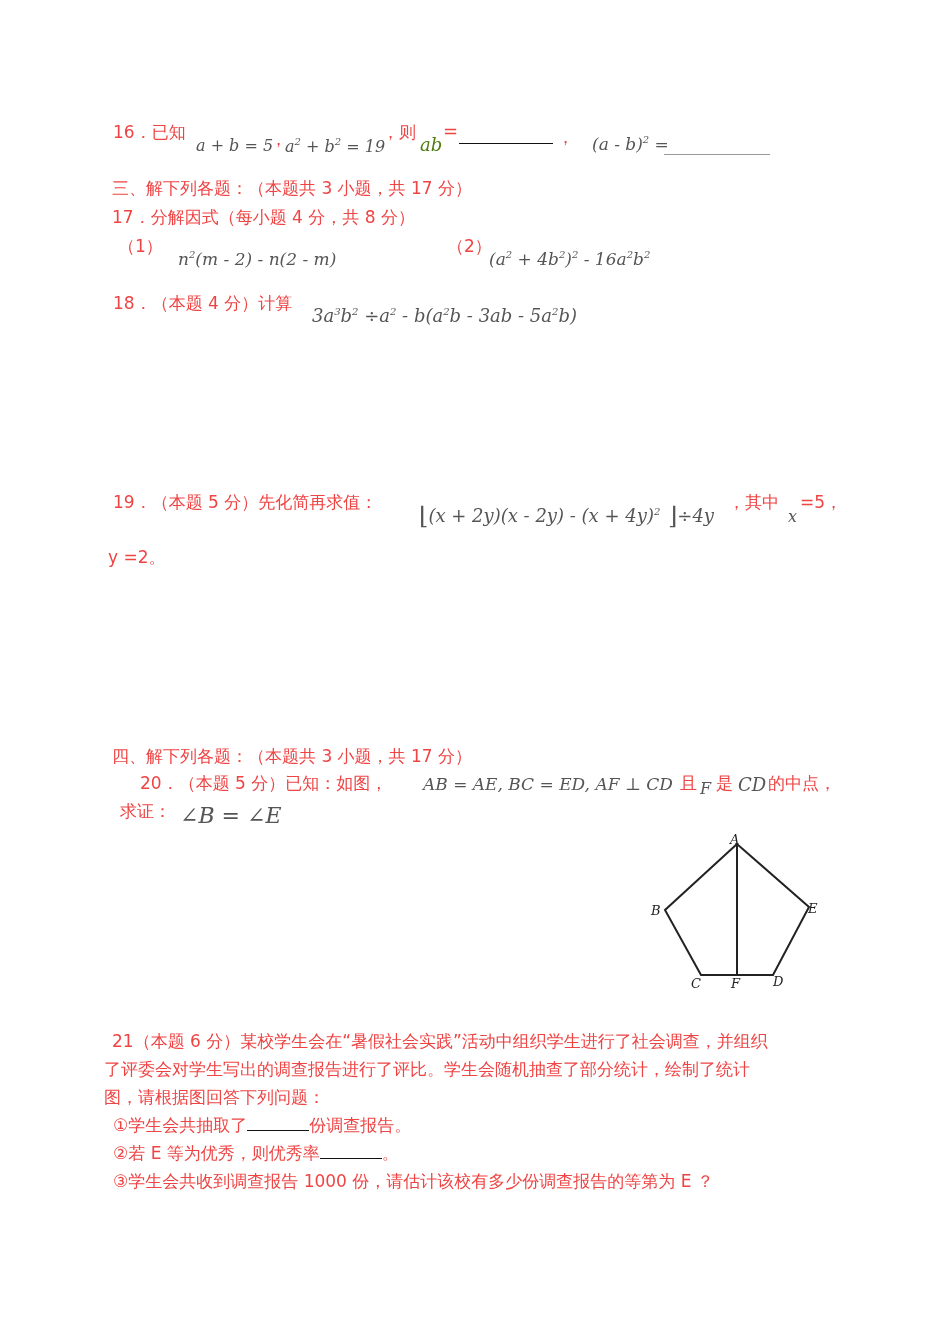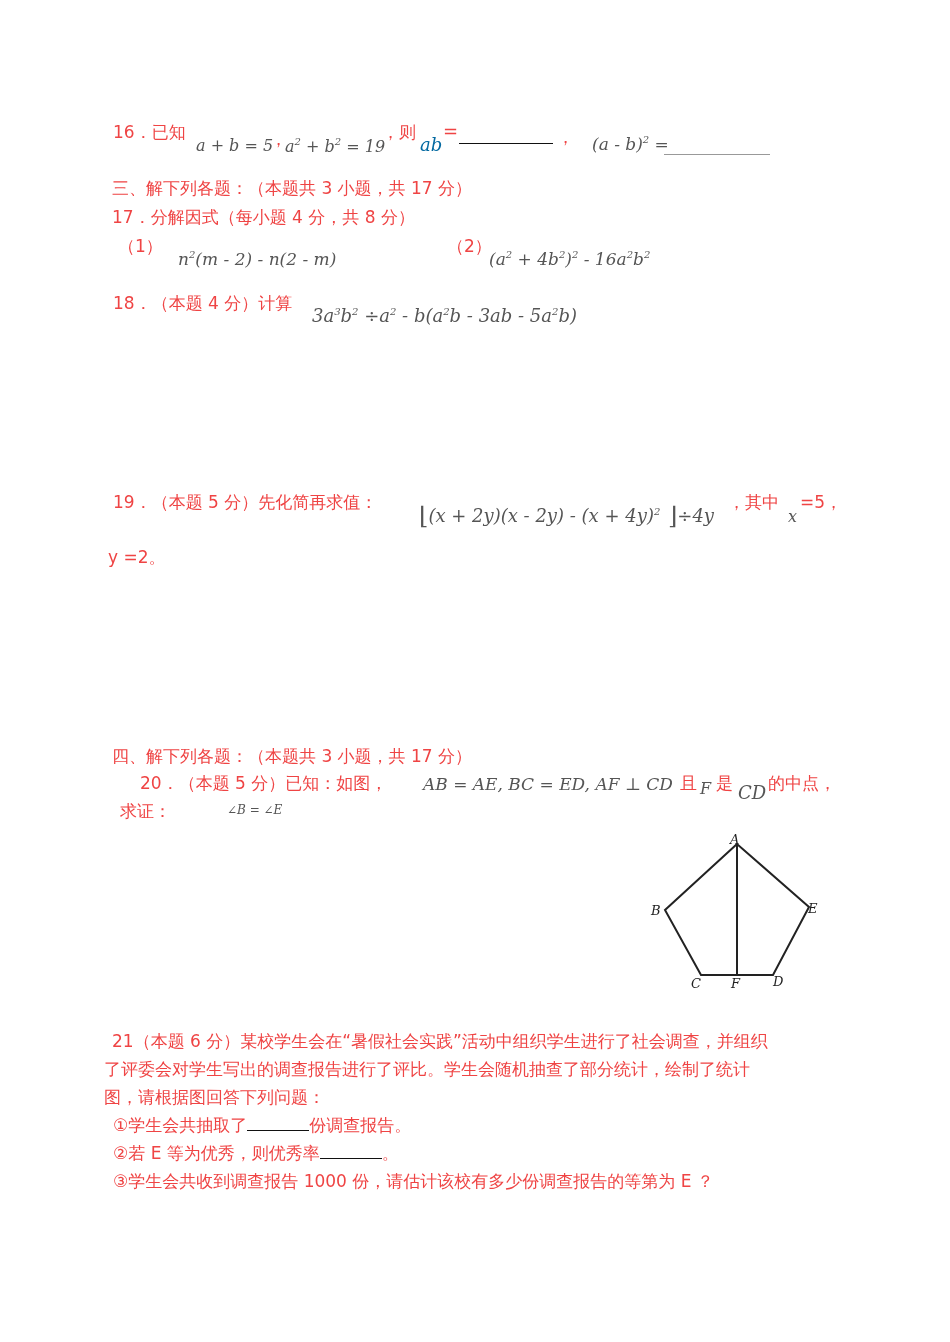--- a/index.html
+++ b/index.html
@@ -1,20 +1,20 @@
 <!DOCTYPE html>
 <html><head>
   <meta charset="utf-8">
   <style>
     html, body { margin: 0; padding: 0; background: #ffffff; }
     body { width: 950px; height: 1342px; position: relative; overflow: hidden;
            font-family: "DejaVu Sans", sans-serif; color: #111; font-size: 17px; }
     .abs { position: absolute; white-space: nowrap; }
     .cn { font-family: "DejaVu Sans", sans-serif; font-size: 17px; color: #ef4444; }
-    .m { font-family: "DejaVu Serif", serif; font-style: italic; font-size: 17px; color: #0369a1; }
+    .m { font-family: "DejaVu Serif", serif; font-style: italic; font-size: 17px; color: #4d7c0f; }
     .m.gray { color: #555; }
     .sup { font-size: 10px; vertical-align: 7px; }
     .blank { display: inline-block; border-bottom: 1.5px solid #111; height: 14px; vertical-align: baseline; }
     .blank.gray { border-bottom-color: #999; }
     .bracket { font-style: normal; font-size: 24px; color: #555; vertical-align: -2px; }
   </style>
 </head>
 <body>
 
 <div class="abs cn" style="left:113px; top:121px;">16．已知</div>
@@ -47,24 +47,24 @@
 <div class="abs cn" style="left:800px; top:491px;">=5，</div>
 <div class="abs cn" style="left:108px; top:546px;">y =2。</div>
 
 <div class="abs cn" style="left:112px; top:745px;">四、解下列各题：（本题共 3 小题，共 17 分）</div>
 
 <div class="abs cn" style="left:140px; top:772px;">20．（本题 5 分）已知：如图，</div>
 <div class="abs m gray" style="left:423px; top:774px;">AB = AE, BC = ED, AF ⊥ CD</div>
 <div class="abs cn" style="left:680px; top:772px;">且</div>
 <div class="abs m gray" style="left:700px; top:779px; font-size:16px;">F</div>
 <div class="abs cn" style="left:716px; top:772px;">是</div>
-<div class="abs m gray" style="left:738px; top:774px; font-size:18px;margin-top:8px;">CD</div>
+<div class="abs m gray" style="left:738px; top:774px; font-size:18px;">CD</div>
 <div class="abs cn" style="left:768px; top:772px;">的中点，</div>
 <div class="abs cn" style="left:120px; top:800px;">求证：</div>
-<div class="abs m gray" style="left:180px; top:803px; font-size:12px;margin-left:47px;">∠B = ∠E</div>
+<div class="abs m gray" style="left:180px; top:803px; font-size:22px;">∠B = ∠E</div>
 
 <div class="abs" style="left:640px; top:825px; width:200px; height:175px;">
   <svg width="200" height="175" viewBox="0 0 200 175">
     <polygon points="97,19 25,85 61,150 133,150 169,82" fill="none" stroke="#222" stroke-width="2"></polygon>
     <line x1="97" y1="19" x2="97" y2="150" stroke="#222" stroke-width="2"></line>
     <text x="90" y="19" font-family="DejaVu Serif, serif" font-style="italic" font-size="13" fill="#222">A</text>
     <text x="11" y="90" font-family="DejaVu Serif, serif" font-style="italic" font-size="13" fill="#222">B</text>
     <text x="51" y="163" font-family="DejaVu Serif, serif" font-style="italic" font-size="13" fill="#222">C</text>
     <text x="91" y="163" font-family="DejaVu Serif, serif" font-style="italic" font-size="13" fill="#222">F</text>
     <text x="133" y="161" font-family="DejaVu Serif, serif" font-style="italic" font-size="13" fill="#222">D</text>

